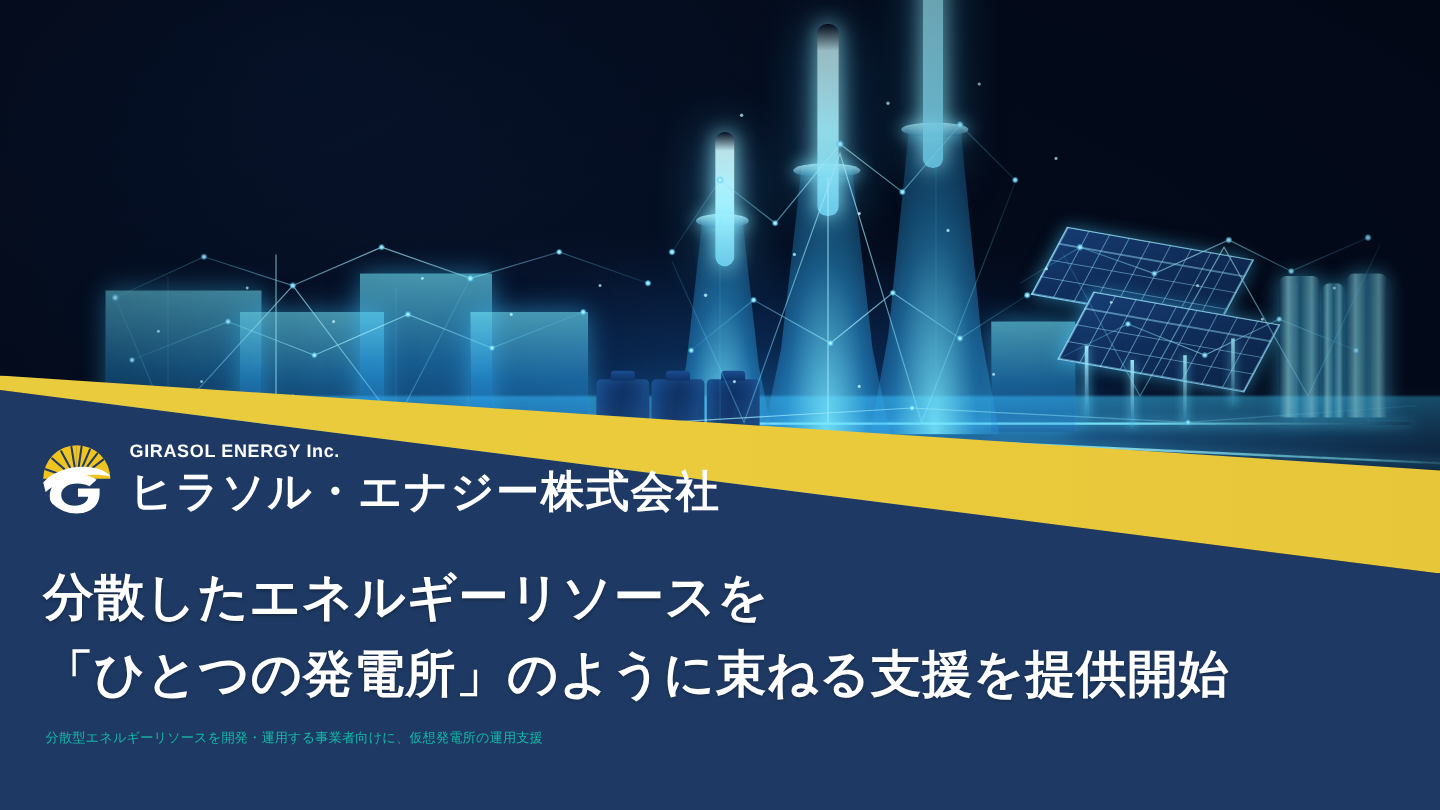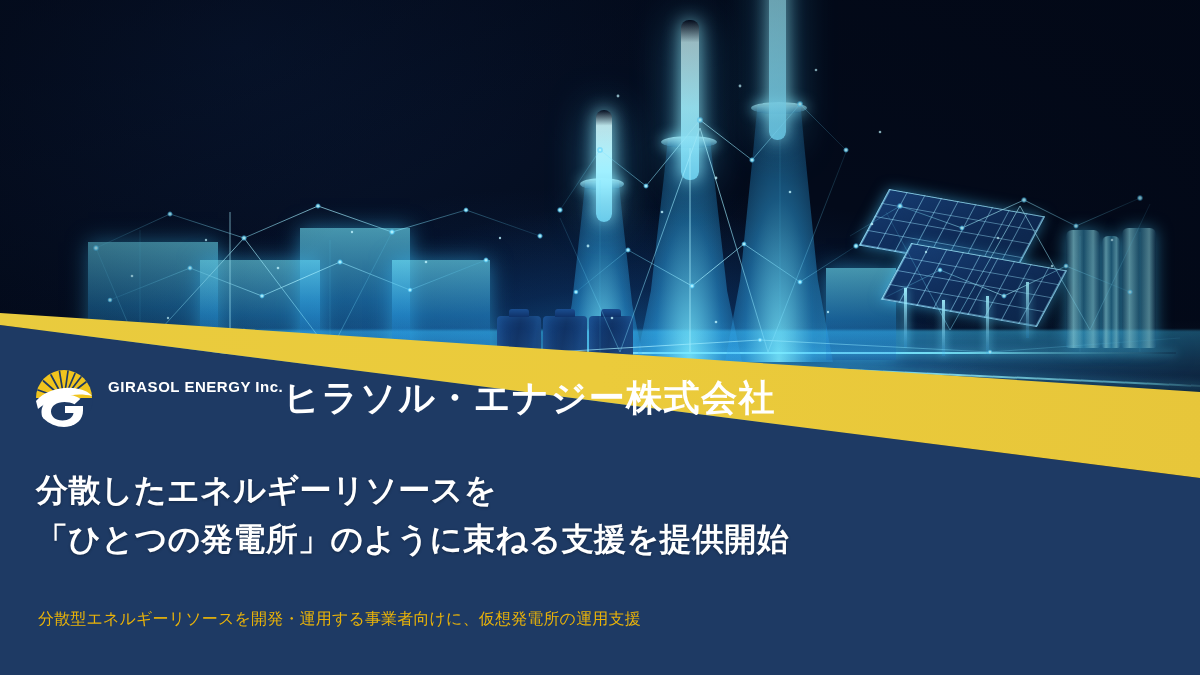--- a/index.html
+++ b/index.html
@@ -142,42 +142,42 @@
   }
 
   
   .logo-row {
     position:absolute; left:34px; top:368px;
     display:flex; align-items:center; gap:14px;
   }
   .logo-mark {
     position:relative; width:60px; height:60px; flex:none;
   }
-  .logo-words { display:flex; flex-direction:row; justify-content:space-between; }
+  .logo-words { display:flex; flex-direction:column; justify-content:space-between; }
   .brand-en {
     color:#ffffff; font-size:15px; font-weight:bold;
     letter-spacing:.035em; line-height:1.2; margin-bottom:4px;
   }
   .brand-ja {
     color:#ffffff; font-size:36px; font-weight:bold;
     letter-spacing:.04em; line-height:1.12;
   }
 
   .headline {
     position:absolute; left:36px; top:466px;
-    color:#ffffff; font-size:32px; font-weight:bold;
+    color:#ffffff; font-size:42px; font-weight:bold;
     line-height:1.52; letter-spacing:.012em;
     text-shadow:0 1px 3px rgba(0,0,0,0.30);
     white-space:nowrap;
   }
   .headline .ln { display:block; }
 
   .subline {
     position:absolute; left:38px; top:607px;
-    color:#eab308; font-size:16px; font-weight:normal;
+    color:#14b8a6; font-size:11px; font-weight:normal;
     letter-spacing:.01em; line-height:1.5;
     white-space:nowrap;
   }
 </style>
 </head>
 <body>
 
 <div class="stage">
 
   <div class="hero">

